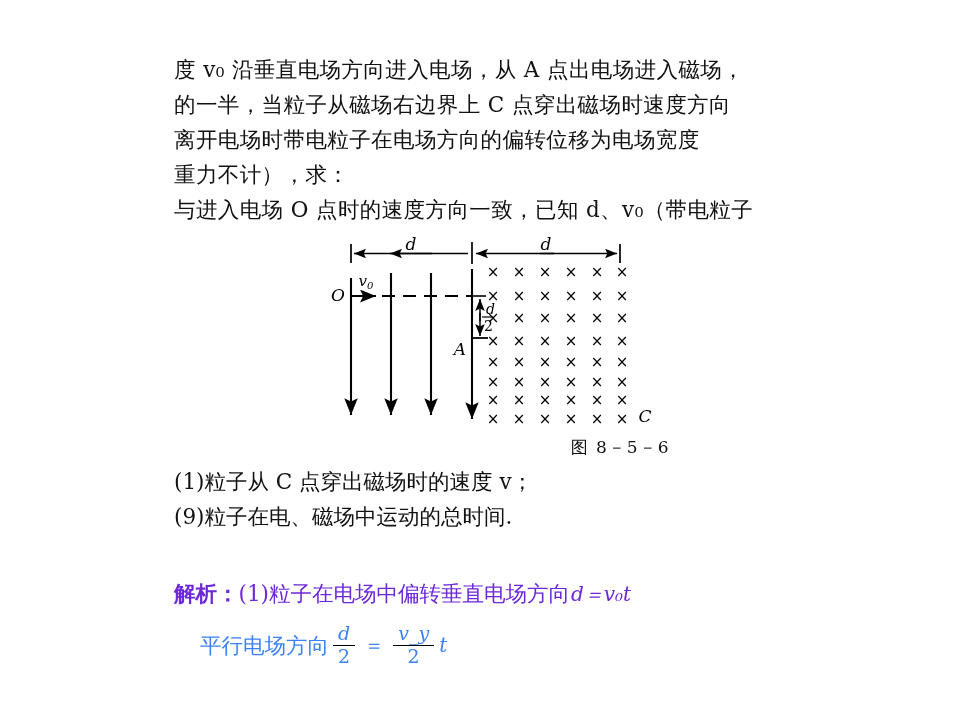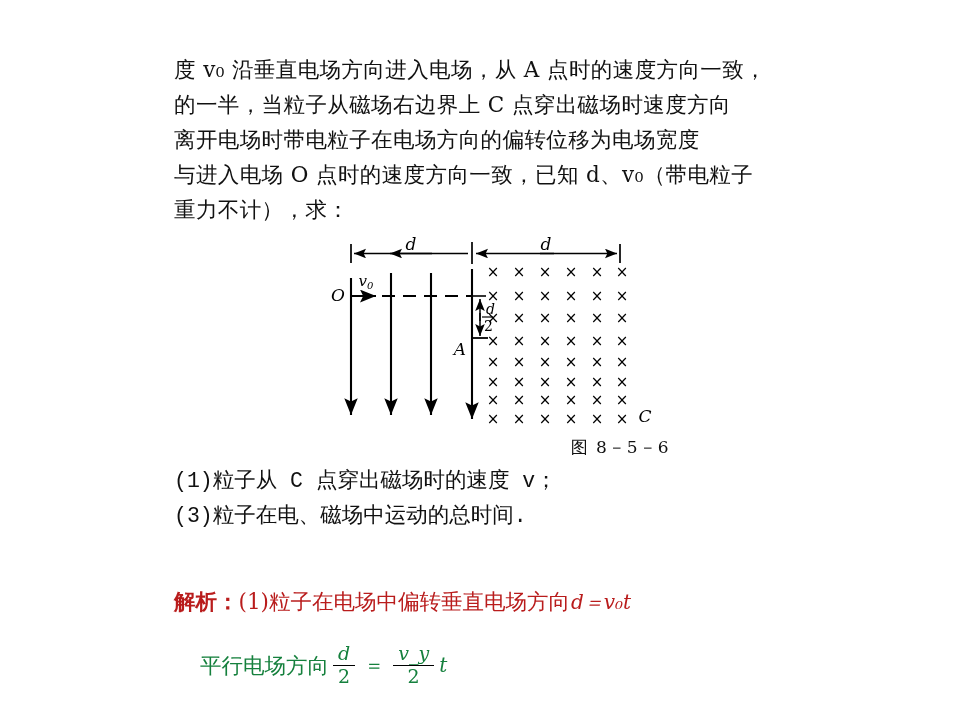--- a/index.html
+++ b/index.html
@@ -47,48 +47,47 @@
     position: absolute;
     left: 174px;
     top: 464px;
     width: 640px;
   }
   .qline {
     font-size: 21.5px;
     line-height: 35px;
     white-space: nowrap;
     color: #111;
-    font-family: Liberation Mono, monospace;
   }
 
   
   .solblock {
     position: absolute;
     left: 174px;
     top: 576px;
     width: 640px;
   }
   .solline {
     font-size: 21.5px;
-    line-height: 52px;
-    white-space: nowrap;
-    color: #b91c1c;
+    line-height: 36px;
+    white-space: nowrap;
+    color: #6d28d9;
   }
   .bold {
     font-weight: bold;
   }
   .solline2 {
     position: absolute;
     left: 200px;
-    top: 644px;
+    top: 624px;
     font-size: 21.5px;
     white-space: nowrap;
     display: flex;
     align-items: center;
-    color: #15803d;
+    color: #3b82f6;
   }
   .frac {
     display: inline-flex;
     flex-direction: column;
     align-items: center;
     vertical-align: middle;
     margin: 0 4px;
     font-size: 19px;
     line-height: 1.05;
   }
@@ -129,25 +128,25 @@
     letter-spacing: 1.5px;
     color: #111;
   }
 </style>
 </head>
 <body>
 
 <div id="page">
 
   <div class="textblock">
-    <div class="pline">度 v₀ 沿垂直电场方向进入电场，从 A 点时的速度方向一致，</div>
+    <div class="pline">度 v₀ 沿垂直电场方向进入电场，从 A 点出电场进入磁场，</div>
     <div class="pline">的一半，当粒子从磁场右边界上 C 点穿出磁场时速度方向</div>
     <div class="pline">离开电场时带电粒子在电场方向的偏转位移为电场宽度</div>
+    <div class="pline">重力不计），求：</div>
     <div class="pline">与进入电场 O 点时的速度方向一致，已知 d、v₀（带电粒子</div>
-    <div class="pline">重力不计），求：</div>
   </div>
 
   <div class="figure">
     <svg class="figsvg" width="340" height="200" viewBox="0 0 340 200">
       <defs>
         <marker id="ah" markerWidth="9" markerHeight="9" refX="8" refY="3.2" orient="auto" markerUnits="strokeWidth">
           <path d="M0,0 L8,3.2 L0,6.4 L1.6,3.2 z" fill="#000"></path>
         </marker>
         <marker id="ahL" markerWidth="9" markerHeight="9" refX="8" refY="3.2" orient="auto" markerUnits="strokeWidth">
           <path d="M0,0 L8,3.2 L0,6.4 L1.6,3.2 z" fill="#000"></path>
@@ -256,21 +255,21 @@
       </g>
 
       <text x="315" y="189" font-family="DejaVu Serif, serif" font-style="italic" font-size="17" text-anchor="middle" fill="#000">C</text>
     </svg>
 
     <div class="figcaption">图 8－5－6</div>
   </div>
 
   <div class="qblock">
     <div class="qline">(1)粒子从 C 点穿出磁场时的速度 v；</div>
-    <div class="qline">(3)粒子在电、磁场中运动的总时间.</div>
+    <div class="qline">(9)粒子在电、磁场中运动的总时间.</div>
   </div>
 
   <div class="solblock">
     <div class="solline">
       <span class="bold">解析：</span><span>(1)粒子在电场中偏转垂直电场方向</span><span class="mi">d＝v₀t</span>
     </div>
   </div>
 
   <div class="solline2">
     <span>平行电场方向</span>

